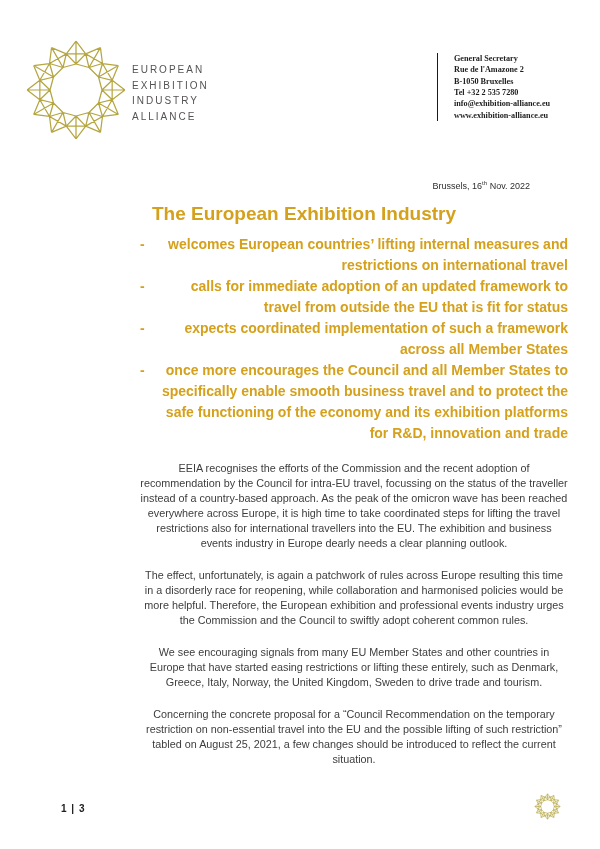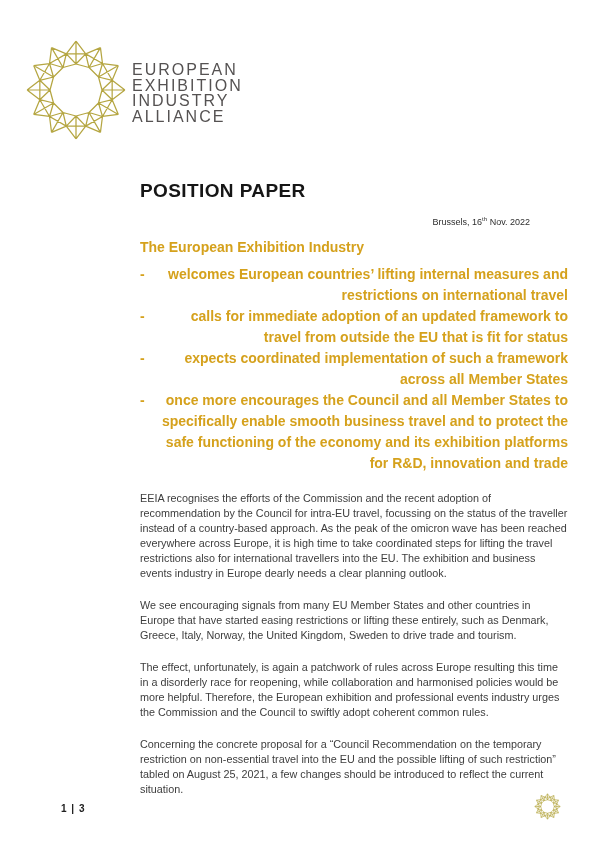--- a/index.html
+++ b/index.html
@@ -8,21 +8,21 @@
     width:600px;height:849px;
     background:#ffffff;
     font-family:"Liberation Sans","DejaVu Sans",sans-serif;
     overflow:hidden;
     margin:0 auto;
   }
   
   .logo-wrap{position:absolute;left:24px;top:38px;width:104px;height:104px;}
   .brand-text{
     position:absolute;left:132px;top:62px;
-    font-size:16px;line-height:15.5px;letter-spacing:2px;
+    font-size:10px;line-height:15.5px;letter-spacing:2px;
     color:#555252;font-weight:400;
   }
   .contact-block{
     position:absolute;left:437px;top:53px;
     border-left:1.4px solid #1a1a1a;
     padding-left:16px;
     font-family:"Liberation Serif","DejaVu Serif",serif;
     font-weight:700;
     font-size:8.2px;line-height:11.3px;
     color:#1d1d1d;
@@ -34,30 +34,30 @@
   .doc-title{
     font-size:19px;font-weight:700;color:#161616;
     letter-spacing:.4px;margin:0 0 14px 0;
   }
   .dateline{
     text-align:right;font-size:9px;color:#2e2e2e;
     padding-right:38px;margin:0 0 12px 0;
   }
   .dateline sup{font-size:6px;}
   .statement-heading{
-    font-size:14px;font-weight:700;margin:0 0 9px 0;
+    font-size:19px;font-weight:700;margin:0 0 9px 12px;
   }
   .gold{color:#D5A11C;}
   .bullet{display:flex;font-size:14px;font-weight:700;line-height:21px;}
   .bullet .dash{width:21px;flex:0 0 21px;}
   .bullet .btext{flex:1;text-align:right;}
   .body-copy{margin-top:12px;}
   .body-copy p{
     margin:17px 0 10px 0;
-    font-size:10.8px;line-height:15px;color:#3d3d3d;
+    font-size:10.8px;line-height:15px;color:#3d3d3d;text-align:center;
   }
   
   .page-indicator{
     position:absolute;left:61px;top:803px;
     font-size:10px;font-weight:700;color:#202020;letter-spacing:1px;
   }
   .footer-logo{position:absolute;left:534px;top:793px;width:27px;height:27px;}
 </style>
 </head>
 <body>
@@ -70,24 +70,31 @@
       </svg>
   </div>
 
   <div class="brand-text">
     <div>EUROPEAN</div>
     <div>EXHIBITION</div>
     <div>INDUSTRY</div>
     <div>ALLIANCE</div>
   </div>
 
+  <div class="contact-block">
+    <div>General Secretary</div>
+    <div>Rue de l'Amazone 2</div>
+    <div>B-1050 Bruxelles</div>
+    <div>Tel +32 2 535 7280</div>
+    <div>info@exhibition-alliance.eu</div>
+    <div>www.exhibition-alliance.eu</div>
+  </div>
 
   <div class="content">
 
-    <h1 class="doc-title">POSITION PAPER</h1>
 
     <div class="dateline"><span>Brussels, 16</span><sup>th</sup><span> Nov. 2022</span></div>
 
     <div class="statement-heading gold">The European Exhibition Industry</div>
 
     <div class="bullet gold">
       <span class="dash">-</span>
       <span class="btext">welcomes European countries’ lifting internal measures and restrictions on international travel</span>
     </div>
     <div class="bullet gold">
@@ -98,22 +105,22 @@
       <span class="dash">-</span>
       <span class="btext">expects coordinated implementation of such a framework across all Member States</span>
     </div>
     <div class="bullet gold">
       <span class="dash">-</span>
       <span class="btext">once more encourages the Council and all Member States to specifically enable smooth business travel and to protect the safe functioning of the economy and its exhibition platforms for R&amp;D, innovation and trade</span>
     </div>
 
     <div class="body-copy">
       <p>EEIA recognises the efforts of the Commission and the recent adoption of recommendation by the Council for intra-EU travel, focussing on the status of the traveller instead of a country-based approach. As the peak of the omicron wave has been reached everywhere across Europe, it is high time to take coordinated steps for lifting the travel restrictions also for international travellers into the EU. The exhibition and business events industry in Europe dearly needs a clear planning outlook.</p>
+      <p>The effect, unfortunately, is again a patchwork of rules across Europe resulting this time in a disorderly race for reopening, while collaboration and harmonised policies would be more helpful. Therefore, the European exhibition and professional events industry urges the Commission and the Council to swiftly adopt coherent common rules.</p>
       <p>We see encouraging signals from many EU Member States and other countries in Europe that have started easing restrictions or lifting these entirely, such as Denmark, Greece, Italy, Norway, the United Kingdom, Sweden to drive trade and tourism.</p>
-      <p>The effect, unfortunately, is again a patchwork of rules across Europe resulting this time in a disorderly race for reopening, while collaboration and harmonised policies would be more helpful. Therefore, the European exhibition and professional events industry urges the Commission and the Council to swiftly adopt coherent common rules.</p>
       <p>Concerning the concrete proposal for a “Council Recommendation on the temporary restriction on non-essential travel into the EU and the possible lifting of such restriction” tabled on August 25, 2021, a few changes should be introduced to reflect the current situation.</p>
     </div>
 
   </div>
 
   <div class="page-indicator">1 | 3</div>
 
   <div class="footer-logo">
     <svg id="logo-footer" viewBox="0 0 100 100" width="27" height="27">
         <path d="M50.00 3.00L40.68 15.23M50.00 3.00L59.32 15.23M59.32 15.23L75.46 24.54M59.32 15.23L50.00 25.00M59.32 15.23L62.50 28.35M50.00 25.00L62.50 28.35M50.00 3.00L50.00 25.00M73.50 9.30L59.32 15.23M73.50 9.30L75.46 24.54M75.46 24.54L84.77 40.68M75.46 24.54L62.50 28.35M75.46 24.54L71.65 37.50M62.50 28.35L71.65 37.50M73.50 9.30L62.50 28.35M90.70 26.50L75.46 24.54M90.70 26.50L84.77 40.68M84.77 40.68L84.77 59.32M84.77 40.68L71.65 37.50M84.77 40.68L75.00 50.00M71.65 37.50L75.00 50.00M90.70 26.50L71.65 37.50M97.00 50.00L84.77 40.68M97.00 50.00L84.77 59.32M84.77 59.32L75.46 75.46M84.77 59.32L75.00 50.00M84.77 59.32L71.65 62.50M75.00 50.00L71.65 62.50M97.00 50.00L75.00 50.00M90.70 73.50L84.77 59.32M90.70 73.50L75.46 75.46M75.46 75.46L59.32 84.77M75.46 75.46L71.65 62.50M75.46 75.46L62.50 71.65M71.65 62.50L62.50 71.65M90.70 73.50L71.65 62.50M73.50 90.70L75.46 75.46M73.50 90.70L59.32 84.77M59.32 84.77L40.68 84.77M59.32 84.77L62.50 71.65M59.32 84.77L50.00 75.00M62.50 71.65L50.00 75.00M73.50 90.70L62.50 71.65M50.00 97.00L59.32 84.77M50.00 97.00L40.68 84.77M40.68 84.77L24.54 75.46M40.68 84.77L50.00 75.00M40.68 84.77L37.50 71.65M50.00 75.00L37.50 71.65M50.00 97.00L50.00 75.00M26.50 90.70L40.68 84.77M26.50 90.70L24.54 75.46M24.54 75.46L15.23 59.32M24.54 75.46L37.50 71.65M24.54 75.46L28.35 62.50M37.50 71.65L28.35 62.50M26.50 90.70L37.50 71.65M9.30 73.50L24.54 75.46M9.30 73.50L15.23 59.32M15.23 59.32L15.23 40.68M15.23 59.32L28.35 62.50M15.23 59.32L25.00 50.00M28.35 62.50L25.00 50.00M9.30 73.50L28.35 62.50M3.00 50.00L15.23 59.32M3.00 50.00L15.23 40.68M15.23 40.68L24.54 24.54M15.23 40.68L25.00 50.00M15.23 40.68L28.35 37.50M25.00 50.00L28.35 37.50M3.00 50.00L25.00 50.00M9.30 26.50L15.23 40.68M9.30 26.50L24.54 24.54M24.54 24.54L40.68 15.23M24.54 24.54L28.35 37.50M24.54 24.54L37.50 28.35M28.35 37.50L37.50 28.35M9.30 26.50L28.35 37.50M26.50 9.30L24.54 24.54M26.50 9.30L40.68 15.23M40.68 15.23L59.32 15.23M40.68 15.23L37.50 28.35M40.68 15.23L50.00 25.00M37.50 28.35L50.00 25.00M26.50 9.30L37.50 28.35" fill="none" stroke="#B5A642" stroke-width="2.4" stroke-linejoin="round"></path>

